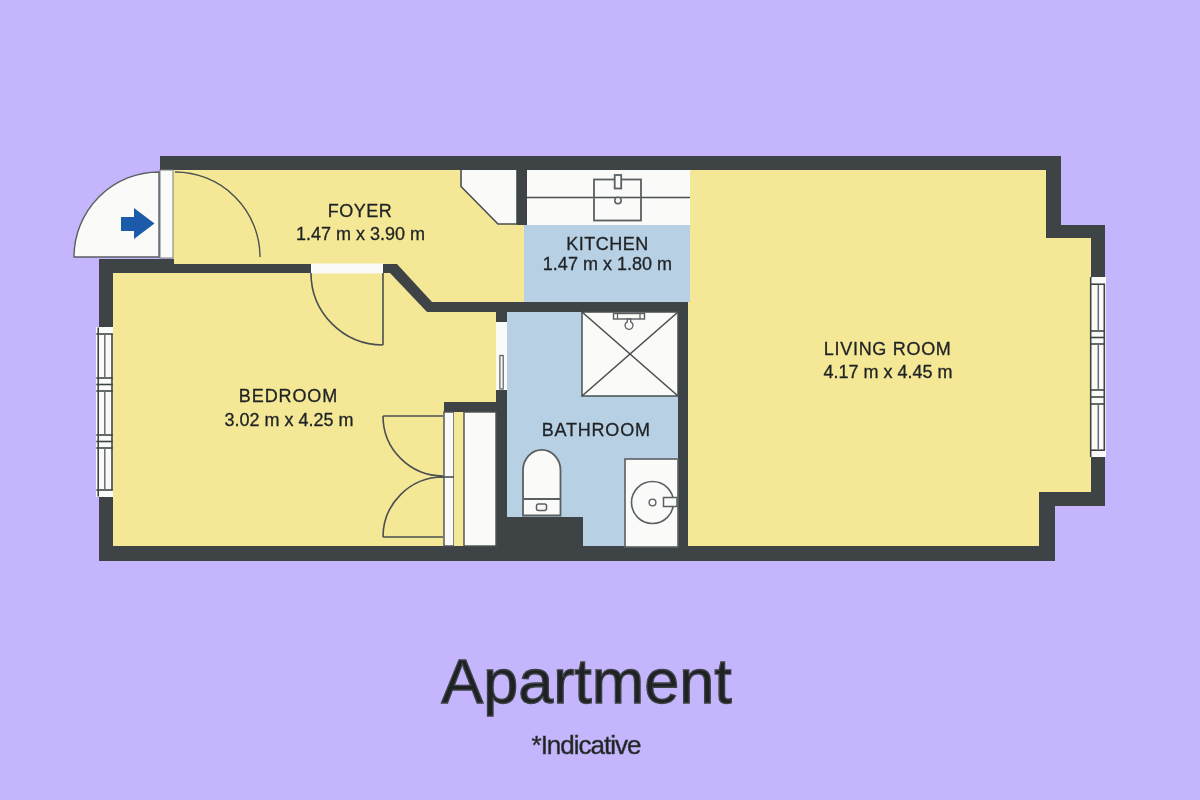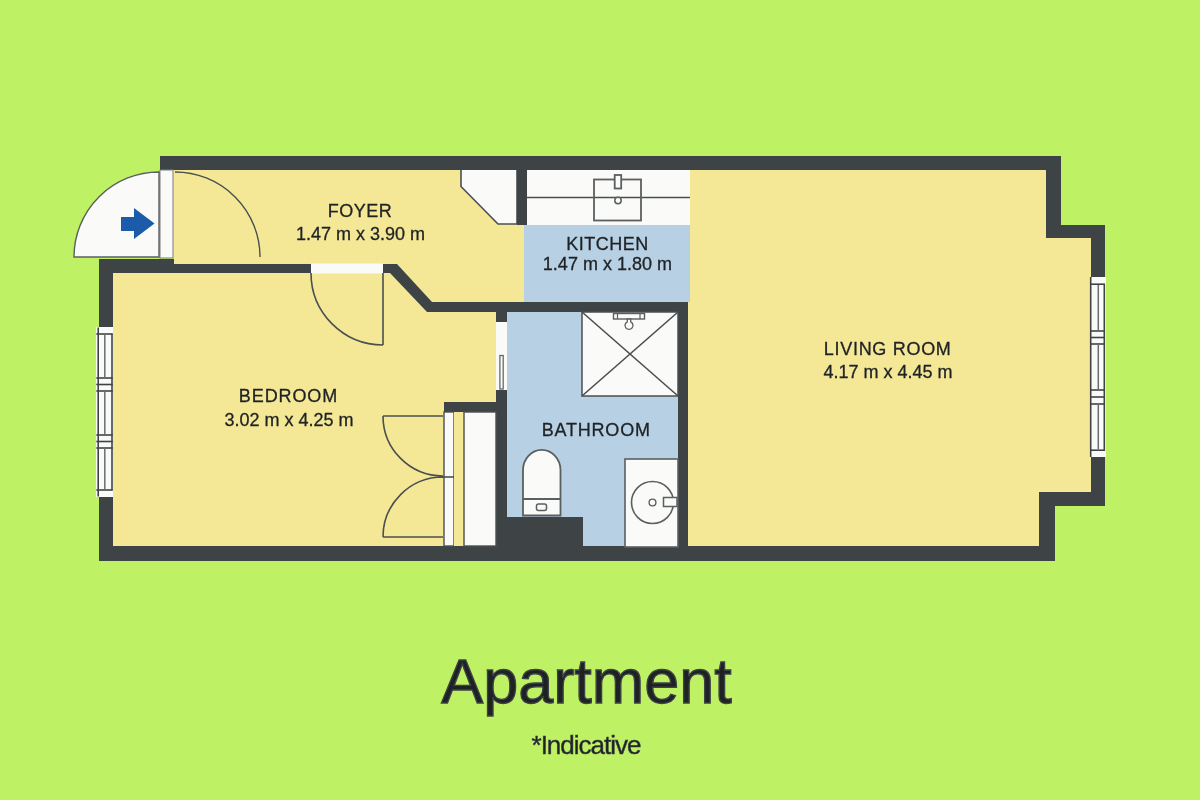--- a/index.html
+++ b/index.html
@@ -1,16 +1,16 @@
 <!DOCTYPE html>
 <html><head>
 <meta charset="utf-8">
 <style>
   html,body{margin:0;padding:0;background:#F5F4F1;}
-  .page{position:relative;width:1200px;height:800px;background:#bef264;overflow:hidden;
+  .page{position:relative;width:1200px;height:800px;background:#c4b5fd;overflow:hidden;
         font-family:"Liberation Sans", sans-serif;}
   svg{position:absolute;left:0;top:0;}
   text{font-family:"Liberation Sans", sans-serif;fill:#1F2224;}
 </style>
 </head>
 <body>
 <div class="page">
 <svg width="1200" height="800" viewBox="0 0 1200 800">
 
 <rect x="173" y="170" width="351" height="132" fill="#F4E897"></rect>

